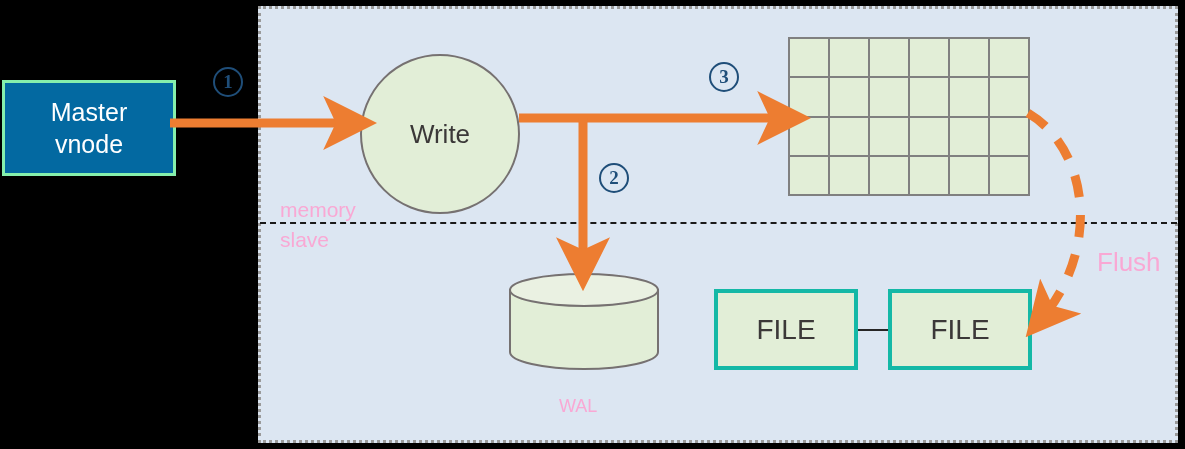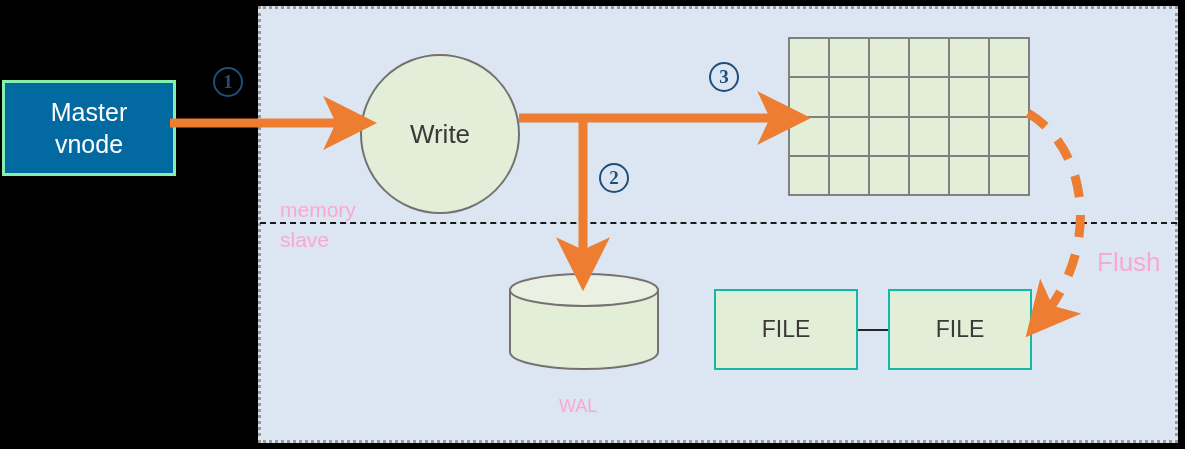--- a/index.html
+++ b/index.html
@@ -108,27 +108,27 @@
     width: 152px;
     height: 98px;
   }
   
   .file-box {
     position: absolute;
     top: 289px;
     width: 144px;
     height: 81px;
     background: #e2eed7;
-    border: 2px solid #14b8a6;
+    border: 4px solid #14b8a6;
     box-sizing: border-box;
     display: flex;
     align-items: center;
     justify-content: center;
     color: #3b3838;
-    font-size: 23px;
+    font-size: 28px;
   }
   #file-box-1 { left: 714px; }
   #file-box-2 { left: 888px; }
   #file-link {
     position: absolute;
     left: 858px;
     top: 329px;
     width: 30px;
     height: 0;
     border-top: 2px solid #262626;

